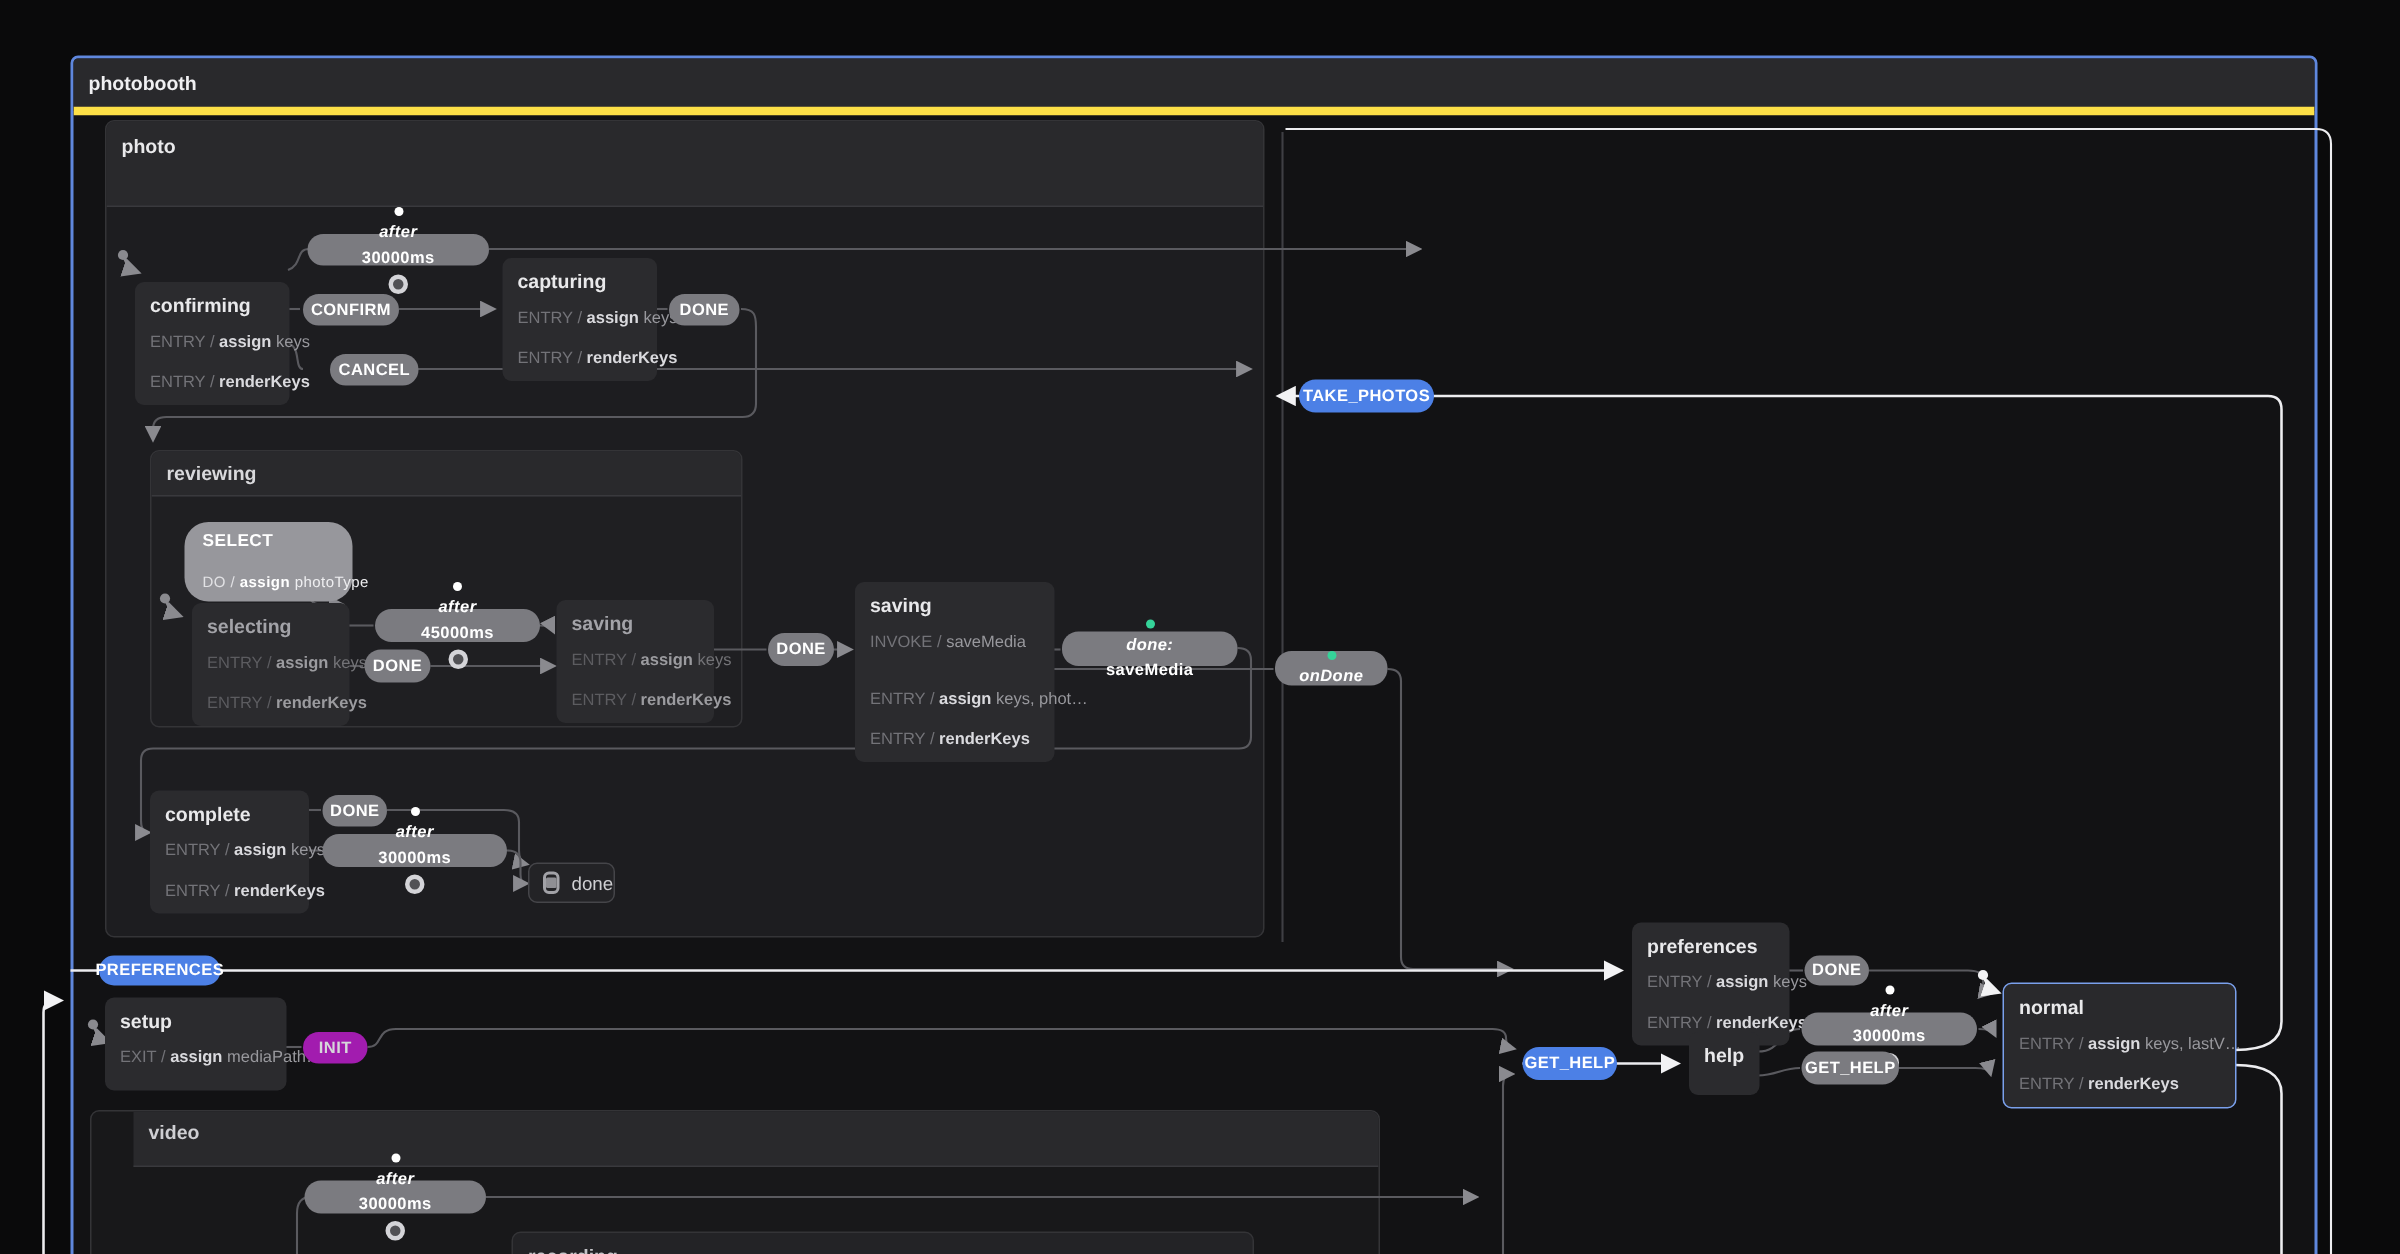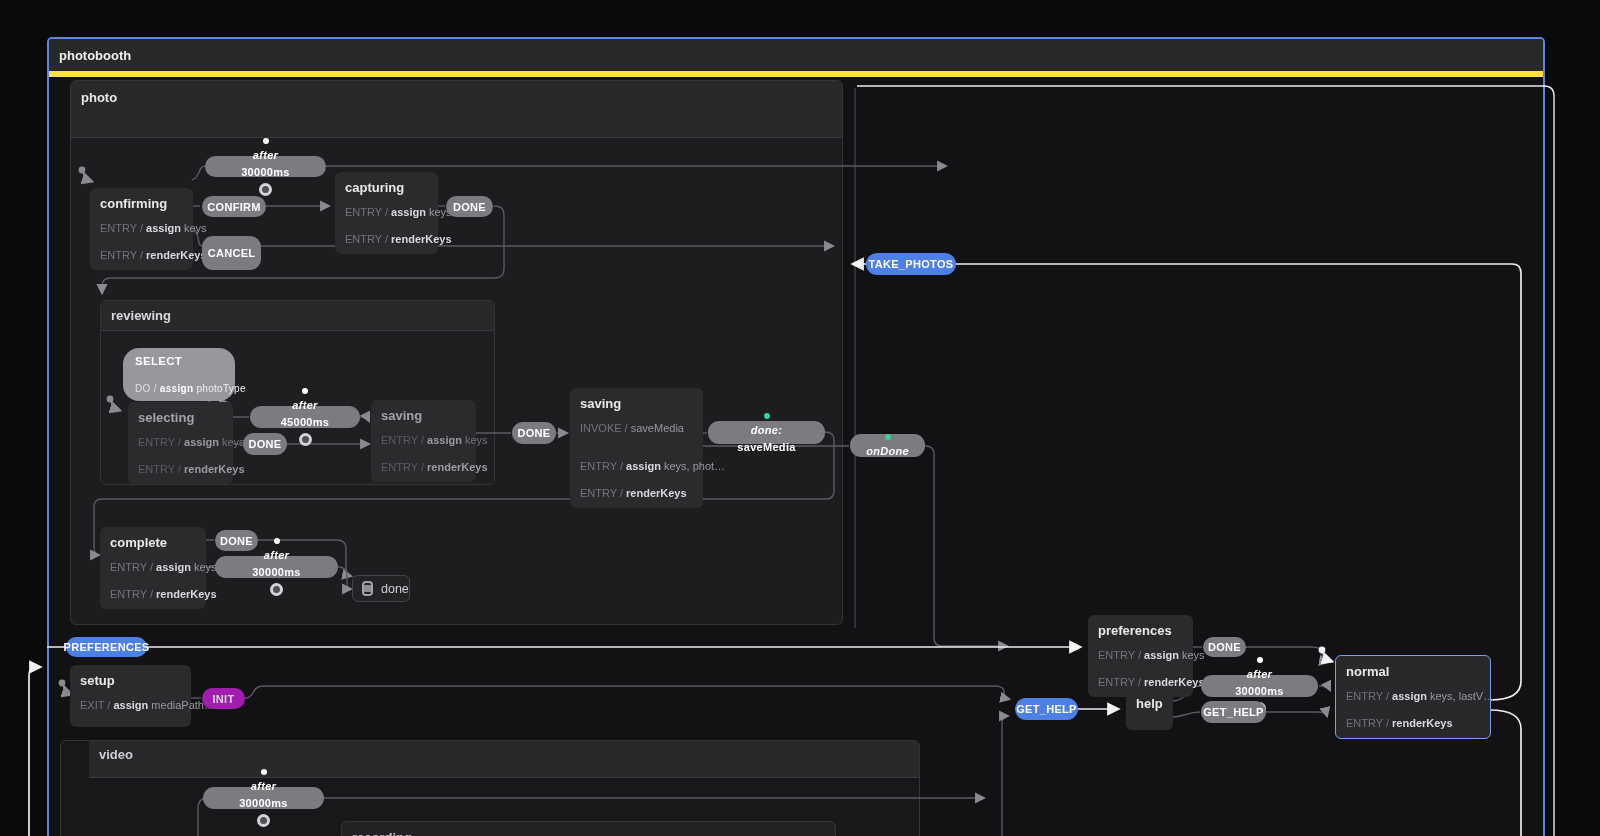--- a/index.html
+++ b/index.html
@@ -248,21 +248,21 @@
       </div>
       <div class="pill gray" style="left: 205px; top: 156px; width: 121px; min-height: 0px; height: 21px;">
         <span class="dotw"></span>
         <span class="it">after</span>
         <span>30000ms</span>
         <span class="ring"></span>
       </div>
       <div class="pill gray" style="left: 202px; top: 196px; width: 64px; min-height: 0px; height: 21px;">
         <span>CONFIRM</span>
       </div>
-      <div class="pill gray" style="left: 202px; top: 236px; width: 59px; min-height: 0px; height: 34px;">
+      <div class="pill gray" style="left: 220px; top: 236px; width: 59px; min-height: 0px; height: 21px;">
         <span>CANCEL</span>
       </div>
       <div class="pill gray" style="left: 446px; top: 196px; width: 47px; min-height: 0px; height: 21px;">
         <span>DONE</span>
       </div>
       <div class="pill blue" style="left: 866px; top: 253px; width: 90px; min-height: 0px; height: 22px;">
         <span>TAKE_PHOTOS</span>
       </div>
       <div class="pill select" style="left: 123px; top: 348px; width: 112px; min-height: 0px; height: auto;">
         <div class="l1">SELECT</div>

